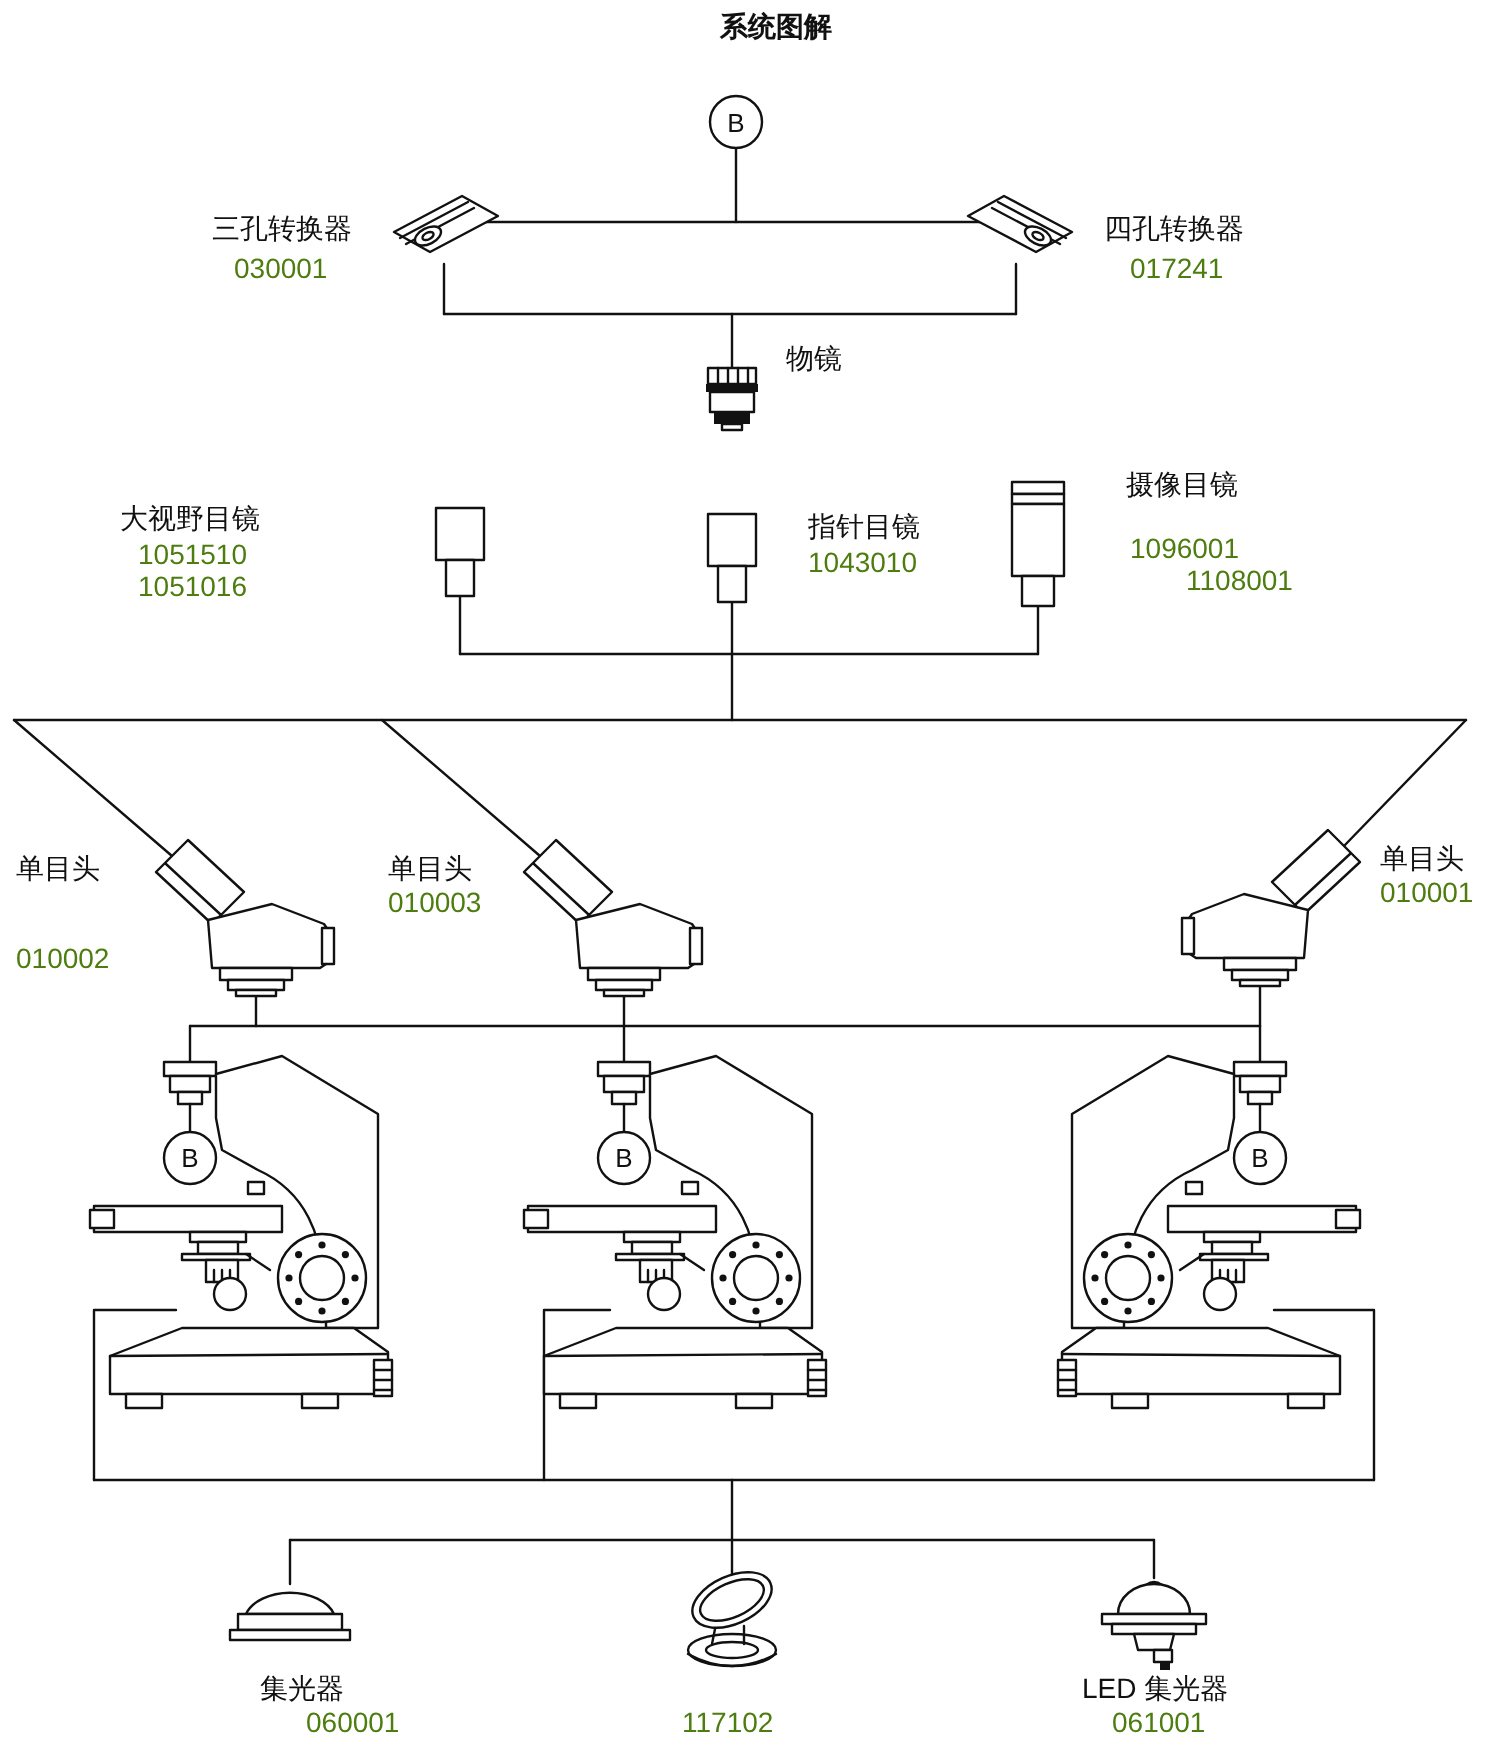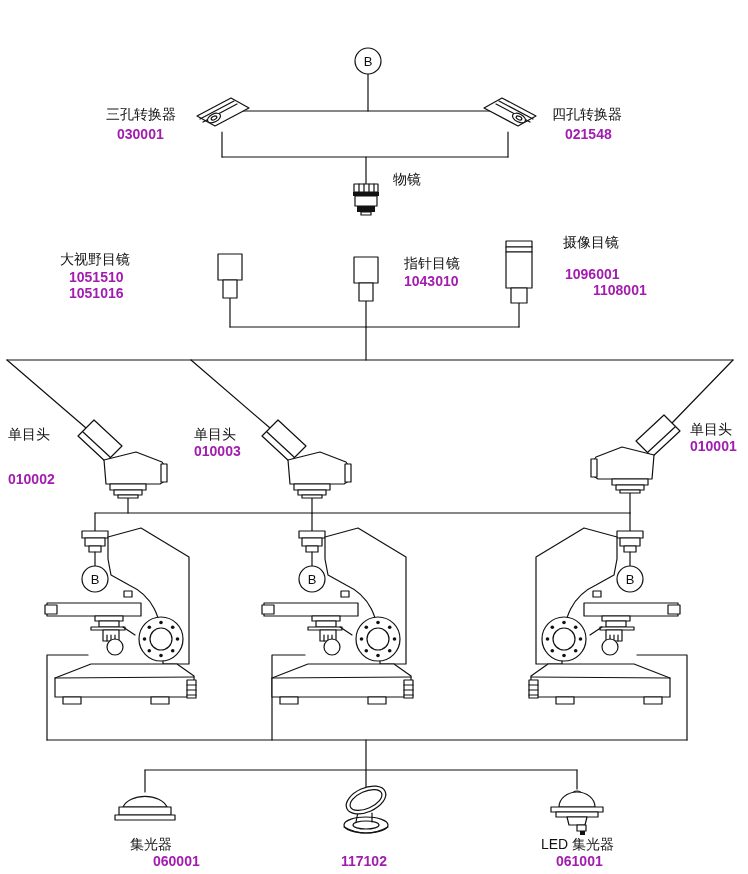--- a/index.html
+++ b/index.html
@@ -4,21 +4,21 @@
 <style>
   html,body{margin:0;padding:0;background:#ffffff;}
   #canvas{position:relative;width:748px;height:874px;background:#ffffff;overflow:hidden;
           font-family:"Liberation Sans",sans-serif;color:#111;}
   #diagram{position:absolute;left:0;top:0;}
   .ln{fill:none;stroke:#111;stroke-width:1.2;stroke-linejoin:round;stroke-linecap:round;}
   .fw{fill:#ffffff;stroke:#111;stroke-width:1.2;stroke-linejoin:round;}
   .fb{fill:#111;stroke:none;}
   .btxt{fill:#111;font:13px "Liberation Sans",sans-serif;text-anchor:middle;}
   .lbl{position:absolute;font-size:14px;line-height:16px;white-space:nowrap;color:#111;}
-  .code{position:absolute;font-size:14px;line-height:16px;white-space:nowrap;color:#a21caf;font-weight:bold;}
+  .code{position:absolute;font-size:14px;line-height:16px;white-space:nowrap;color:#4d7c0f;}
   .title{position:absolute;left:308px;top:5px;width:160px;text-align:center;
          font-size:14px;font-weight:bold;color:#111;}
 </style>
 </head>
 <body>
 
 <div id="canvas">
 
   <svg id="diagram" width="748" height="874" viewBox="0 0 748 874">
 
@@ -285,26 +285,27 @@
 
       <path class="fw" d="M10,163 L46,149 L132,149 L149,161 L149,182 L10,182 Z"></path>
       <path class="ln" d="M10,163 L149,162"></path>
       <rect class="fw" x="18" y="182" width="18" height="7"></rect>
       <rect class="fw" x="106" y="182" width="18" height="7"></rect>
       <rect class="fw" x="142" y="165" width="9" height="18"></rect>
       <path class="ln" d="M142,170 L151,170 M142,175 L151,175 M142,180 L151,180"></path>
     </g>
     </svg>
 
+  <div class="title">系统图解</div>
 
   <div class="lbl" style="left:106px;top:106px;">三孔转换器</div>
   <div class="code" style="left:117px;top:126px;">030001</div>
 
   <div class="lbl" style="left:552px;top:106px;">四孔转换器</div>
-  <div class="code" style="left:565px;top:126px;">021548</div>
+  <div class="code" style="left:565px;top:126px;">017241</div>
 
   <div class="lbl" style="left:393px;top:171px;">物镜</div>
 
   <div class="lbl" style="left:60px;top:251px;">大视野目镜</div>
   <div class="code" style="left:69px;top:269px;">1051510</div>
   <div class="code" style="left:69px;top:285px;">1051016</div>
 
   <div class="lbl" style="left:404px;top:255px;">指针目镜</div>
   <div class="code" style="left:404px;top:273px;">1043010</div>
 

